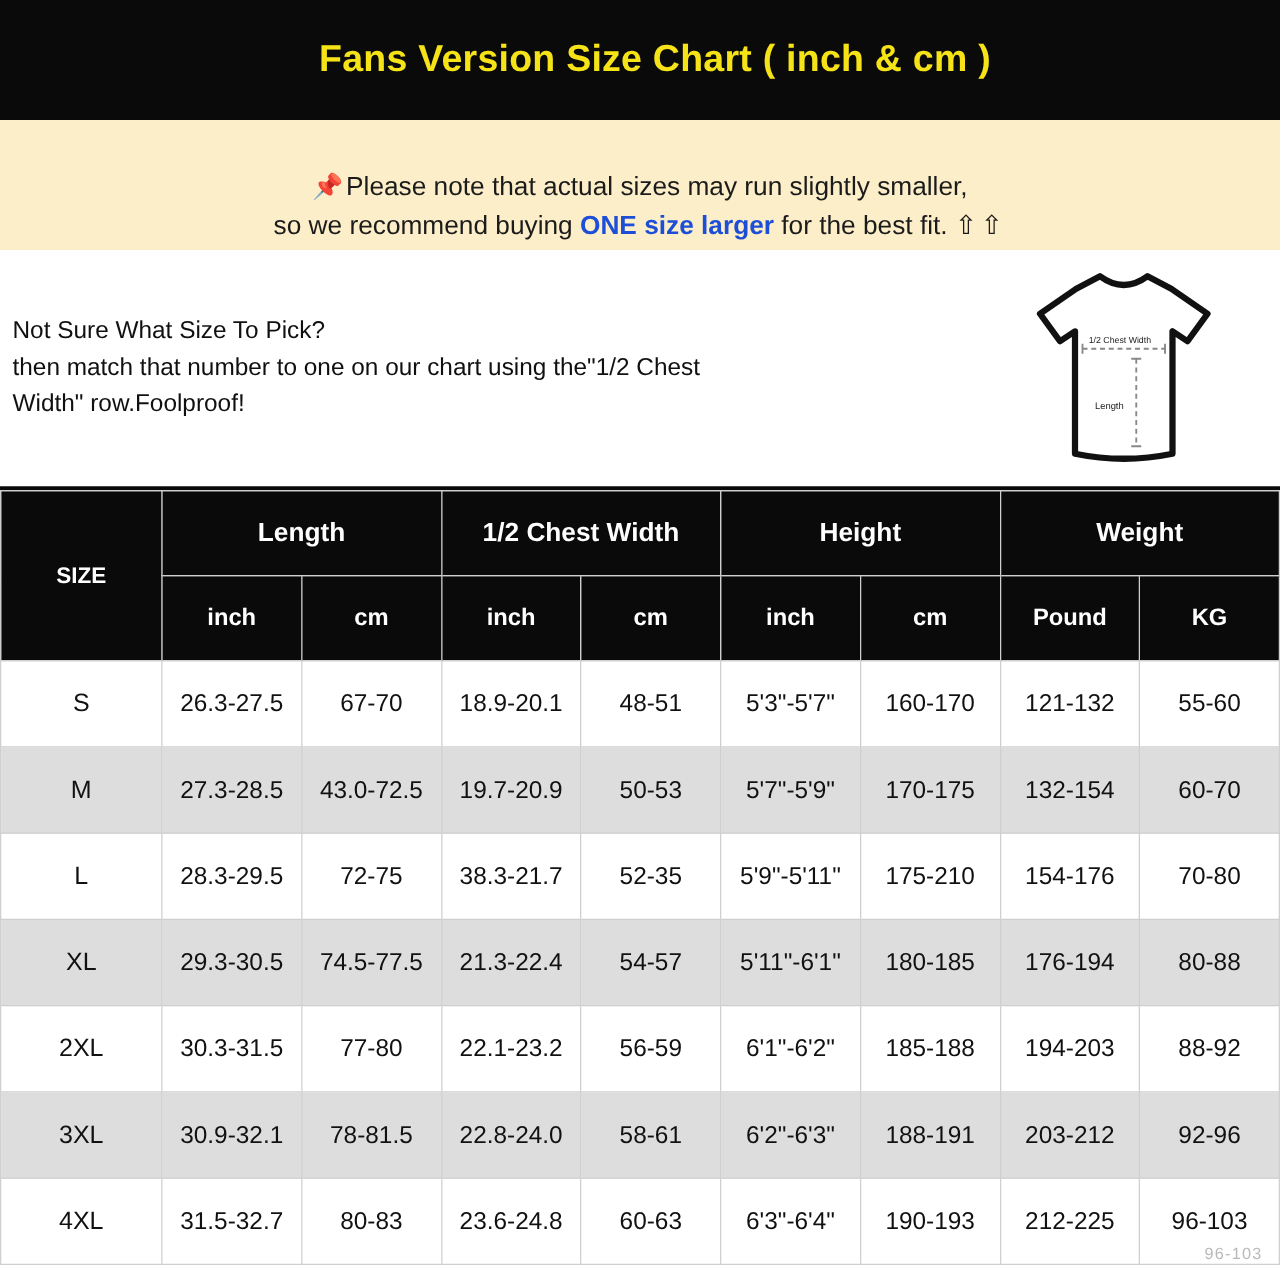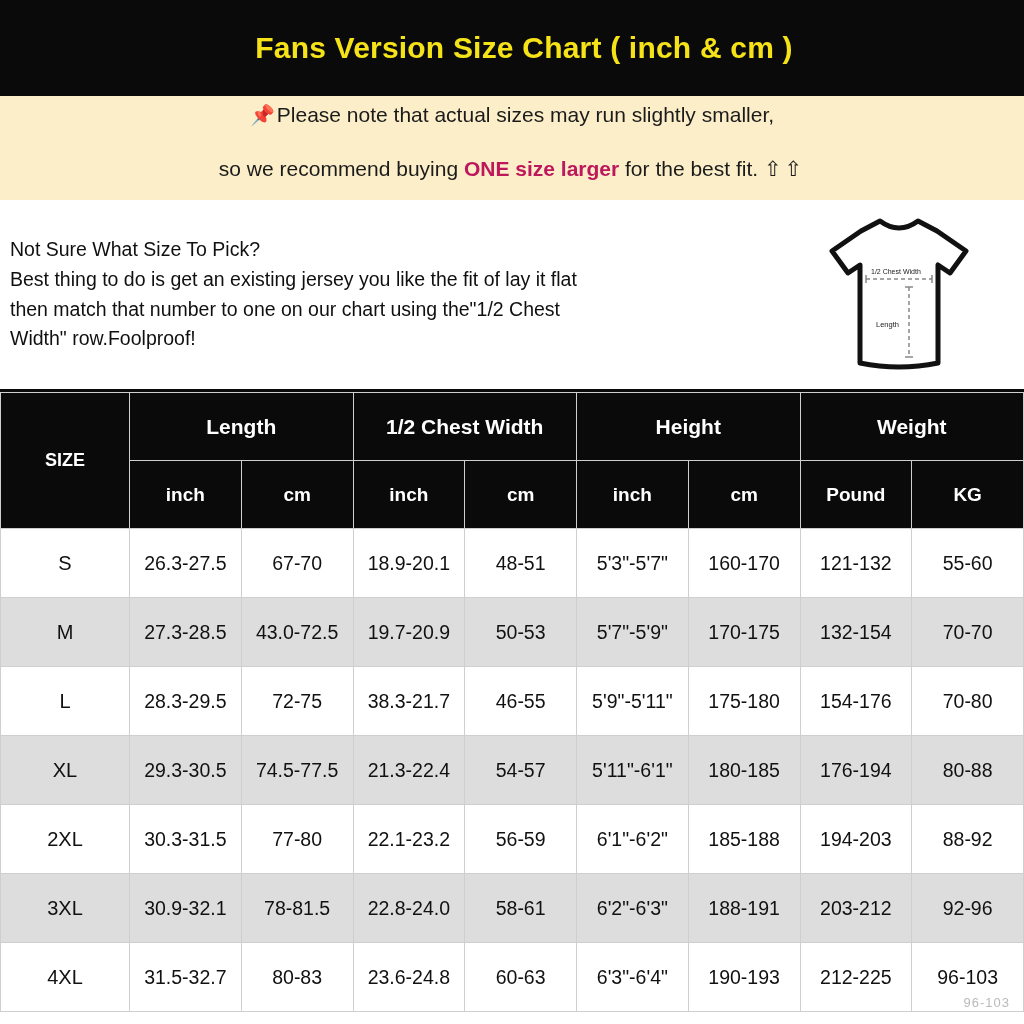--- a/index.html
+++ b/index.html
@@ -36,37 +36,37 @@
     text-align: center;
   }
 
   
   .note-bar {
     background: #fbeec8;
     height: 104px;
     display: flex;
     flex-direction: column;
     align-items: center;
-    justify-content: space-between;
-    padding: 4px 0 16px 0;
+    justify-content: flex-end;
+    padding: 4px 0 4px 0;
   }
   .note-line {
     font-size: 21px;
     color: #1b1b1b;
     line-height: 1.45;
     text-align: center;
     white-space: nowrap;
   }
   .pin-icon {
     color: #d12b1f;
     font-size: 20px;
     margin-right: 2px;
   }
   .red-bold {
-    color: #be185d;
+    color: #1d4ed8;
     font-weight: bold;
   }
   .arrows { letter-spacing: 3px; }
 
   
   .info-bar {
     height: 192px;
     background: #ffffff;
     display: flex;
     align-items: center;
@@ -157,21 +157,20 @@
       <span class="pin-icon">📌</span><span>Please note that actual sizes may run slightly smaller,</span>
     </div>
     <div class="note-line">
       <span>so we recommend buying </span><span class="red-bold">ONE size larger</span><span> for the best fit. </span><span class="arrows">⇧⇧</span>
     </div>
   </div>
 
   <div class="info-bar">
     <div class="info-text">
       <div class="info-line">Not Sure What Size To Pick?</div>
-      <div class="info-line">Best thing to do is get an existing jersey you like the fit of lay it flat</div>
       <div class="info-line">then match that number to one on our chart using the"1/2 Chest</div>
       <div class="info-line">Width" row.Foolproof!</div>
     </div>
     <div class="shirt-wrap">
       <svg class="shirt-svg" width="170" height="160" viewBox="0 0 170 160">
         <path d="M47 16 L66 6 Q85 20 104 6 L123 16 L152 36 L136 58 L124 50 L124 148 Q85 156 46 148 L46 50 L34 58 L18 36 Z" fill="#ffffff" stroke="#111111" stroke-width="5" stroke-linejoin="round"></path>
         <line x1="52" y1="64" x2="118" y2="64" stroke="#888" stroke-width="1.5" stroke-dasharray="4,3"></line>
         <line x1="52" y1="60" x2="52" y2="68" stroke="#888" stroke-width="1.5"></line>
         <line x1="118" y1="60" x2="118" y2="68" stroke="#888" stroke-width="1.5"></line>
         <line x1="95" y1="72" x2="95" y2="142" stroke="#888" stroke-width="1.5" stroke-dasharray="4,3"></line>
@@ -217,30 +216,30 @@
       </tr>
       <tr class="even">
         <td class="size-cell">M</td>
         <td>27.3-28.5</td>
         <td>43.0-72.5</td>
         <td>19.7-20.9</td>
         <td>50-53</td>
         <td>5'7"-5'9"</td>
         <td>170-175</td>
         <td>132-154</td>
-        <td>70-70</td>
+        <td>60-70</td>
       </tr>
       <tr class="odd">
         <td class="size-cell">L</td>
         <td>28.3-29.5</td>
         <td>72-75</td>
         <td>38.3-21.7</td>
-        <td>46-55</td>
+        <td>52-35</td>
         <td>5'9"-5'11"</td>
-        <td>175-180</td>
+        <td>175-210</td>
         <td>154-176</td>
         <td>70-80</td>
       </tr>
       <tr class="even">
         <td class="size-cell">XL</td>
         <td>29.3-30.5</td>
         <td>74.5-77.5</td>
         <td>21.3-22.4</td>
         <td>54-57</td>
         <td>5'11"-6'1"</td>

